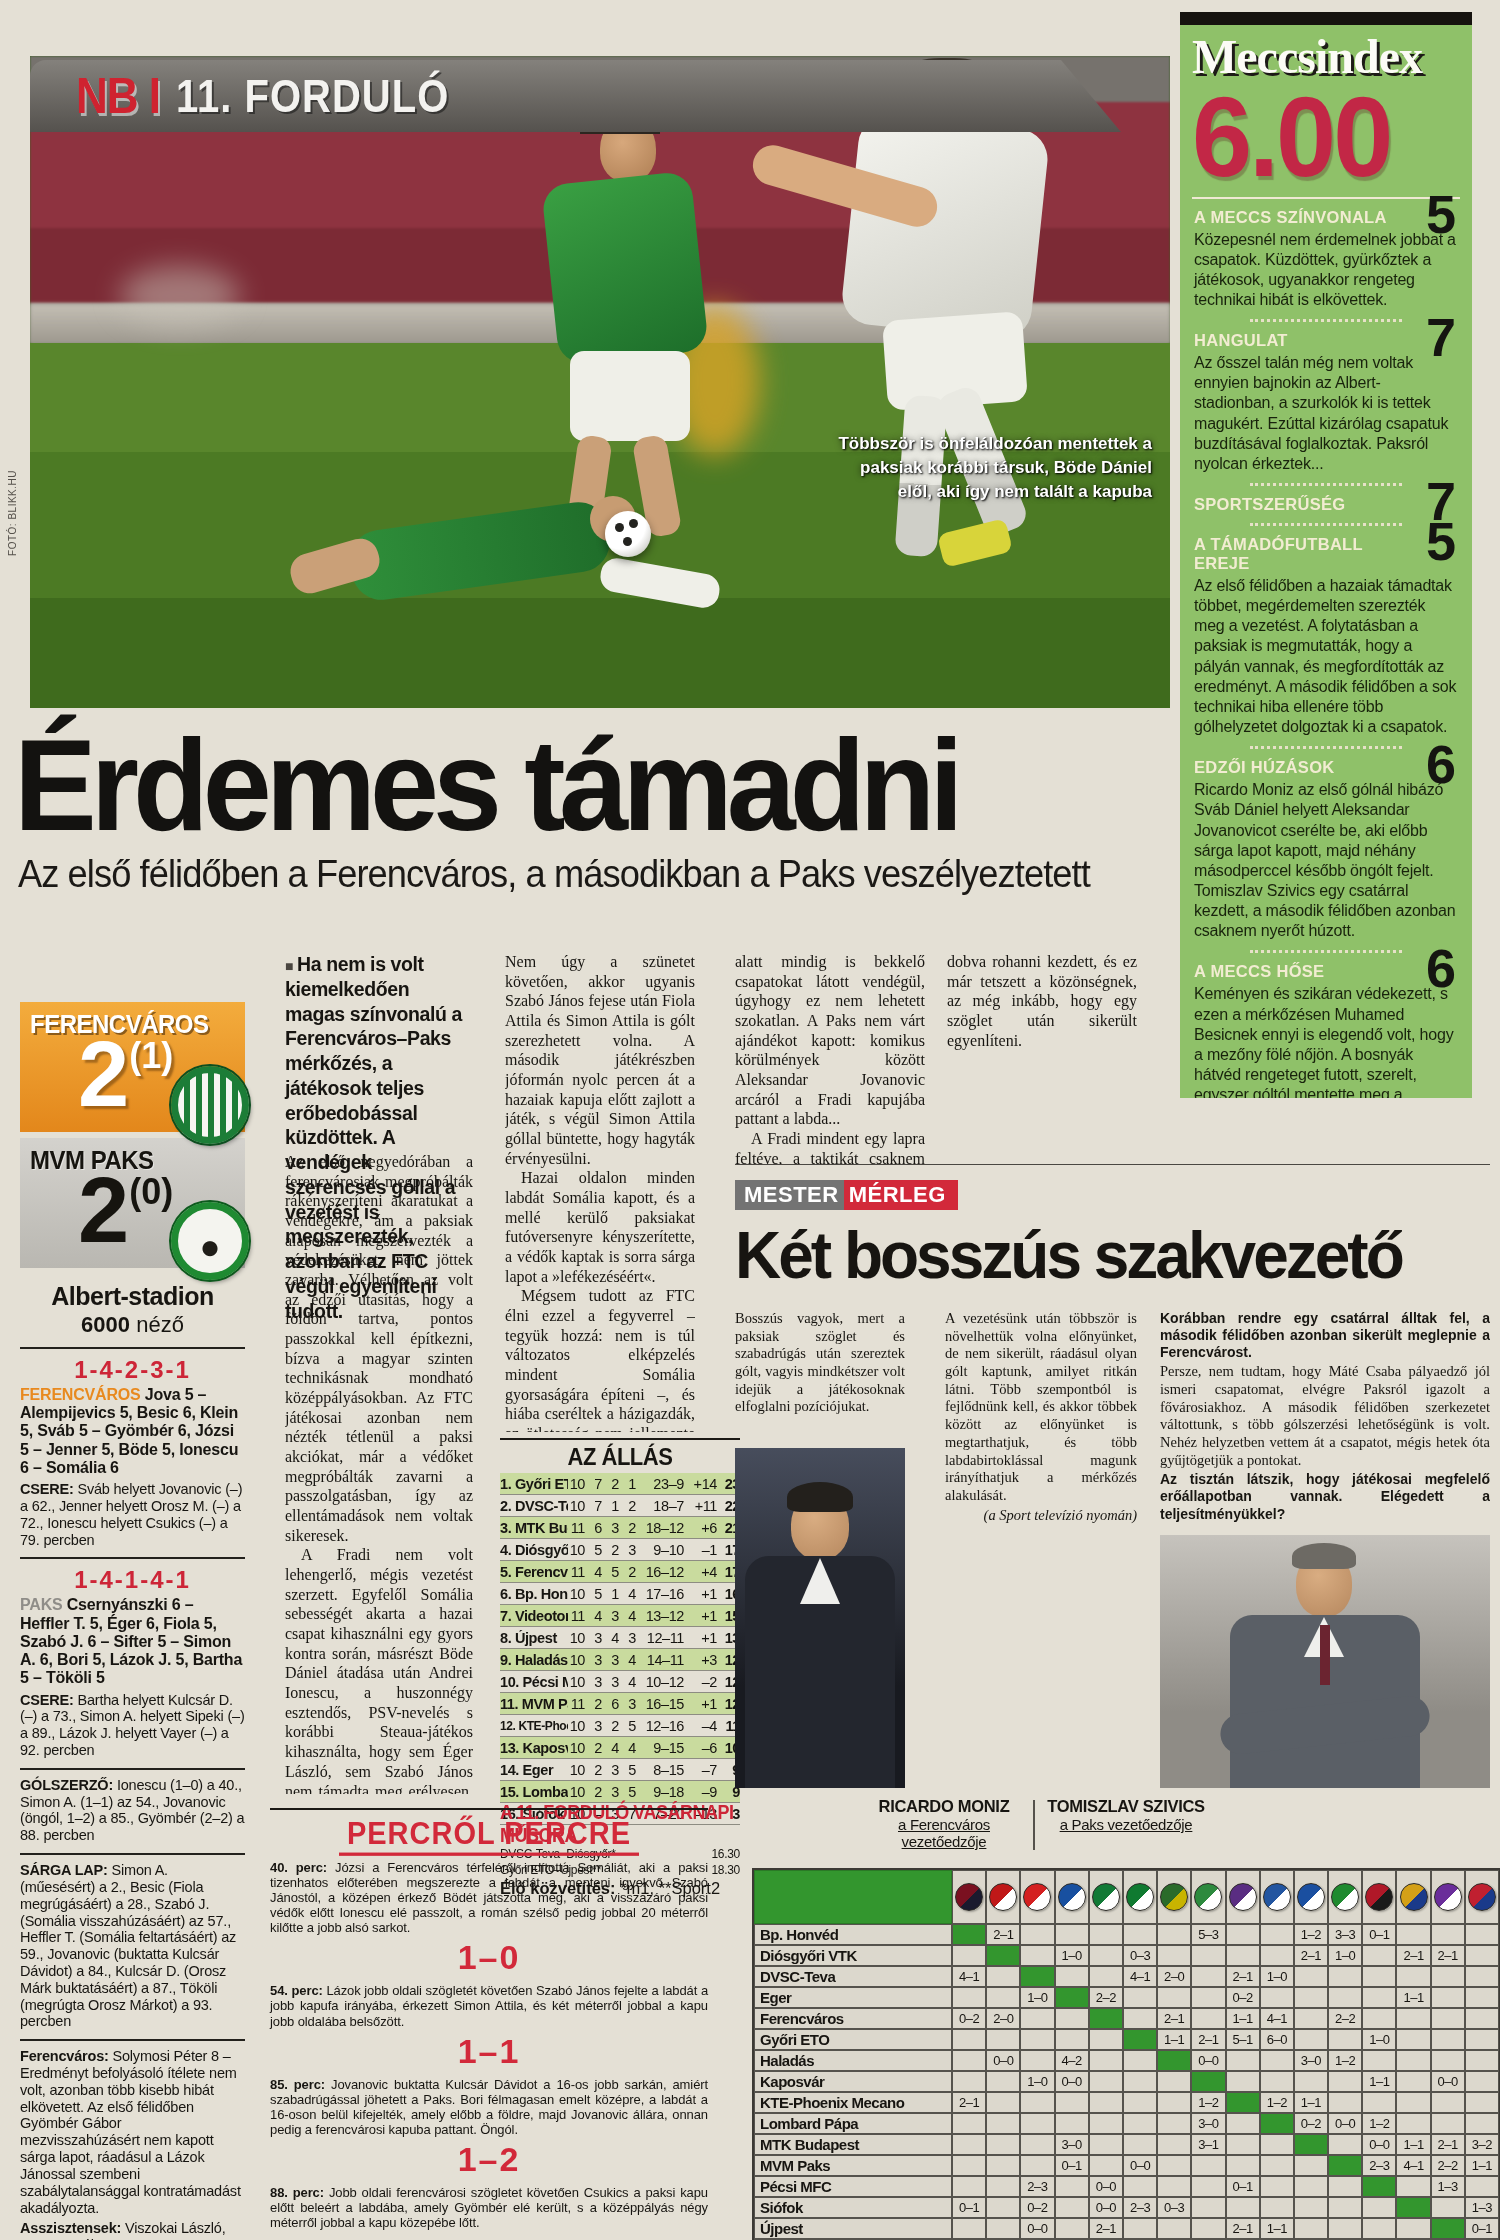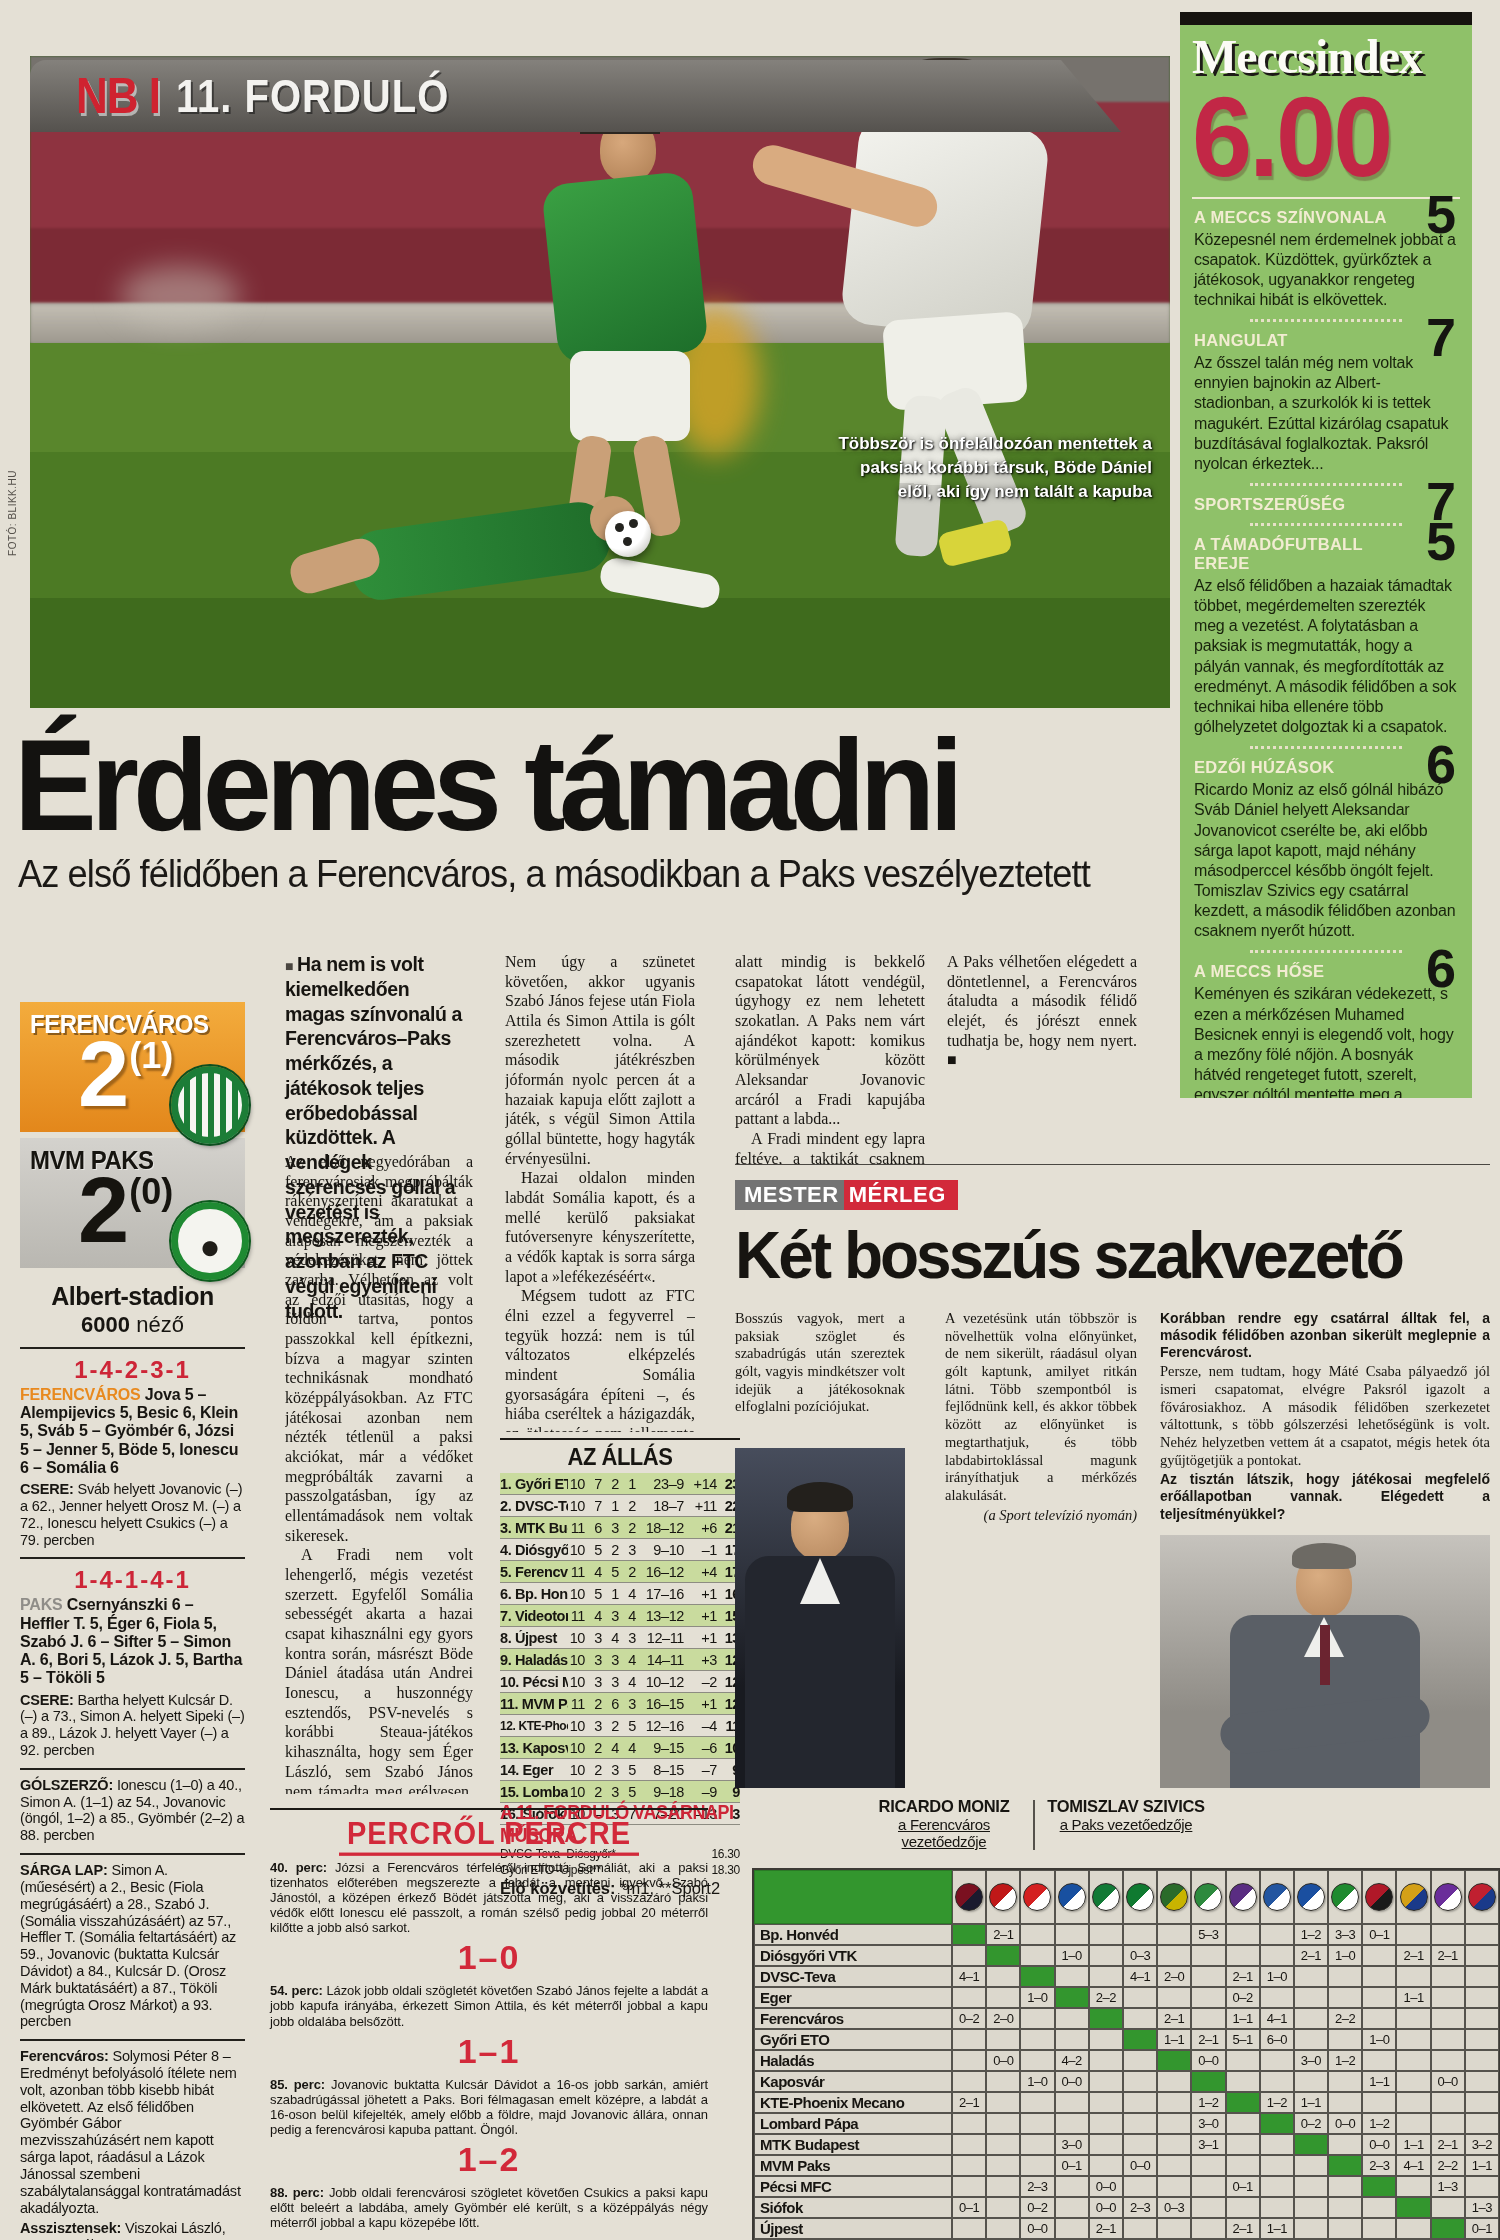--- a/index.html
+++ b/index.html
@@ -284,21 +284,21 @@
   <div class="acol acol2" id="acol2">
       <p>Nem úgy a szünetet követően, akkor ugyanis Szabó János fejese után Fiola Attila és Simon Attila is gólt szerezhetett volna. A második játékrészben jóformán nyolc percen át a hazaiak kapuja előtt zajlott a játék, s végül Simon Attila góllal büntette, hogy hagyták érvényesülni.</p>
       <p>Hazai oldalon minden labdát Somália kapott, és a mellé kerülő paksiakat futóversenyre kényszerítette, a védők kaptak is sorra sárga lapot a »lefékezéséért«.</p>
       <p>Mégsem tudott az FTC élni ezzel a fegyverrel – tegyük hozzá: nem is túl változatos elképzelés mindent Somália gyorsaságára építeni –, és hiába cseréltek a házigazdák, az ötletesség nem jellemezte a játékukat. A küzdelem alapkövetelmény, de az FTC történelmében 113 éve</p>
     </div>
   <div class="acol acol3" id="acol3">
       <p>alatt mindig is bekkelő csapatokat látott vendégül, úgyhogy ez nem lehetett szokatlan. A Paks nem várt ajándékot kapott: komikus körülmények között Aleksandar Jovanovic arcáról a Fradi kapujába pattant a labda...</p>
       <p>A Fradi mindent egy lapra feltéve, a taktikát csaknem sutba</p>
     </div>
   <div class="acol acol4" id="acol4">
-      <p>A Paks vélhetően elégedett a döntetlennel, a Ferencváros átaludta a második félidő elejét, és jórészt ennek tudhatja be, hogy nem nyert. ■</p>
+      <p>dobva rohanni kezdett, és ez már tetszett a közönségnek, az még inkább, hogy egy szöglet után sikerült egyenlíteni.</p>
     </div>
 
   <div class="standings">
     <div class="st-topline"></div>
     <div class="st-title">AZ ÁLLÁS</div>
     <div id="st-rows">
         <div class="st-row g">
           <span class="st-name">1. Győri ETO</span>
           <span class="st-c">10</span>
           <span class="st-c">7</span>

